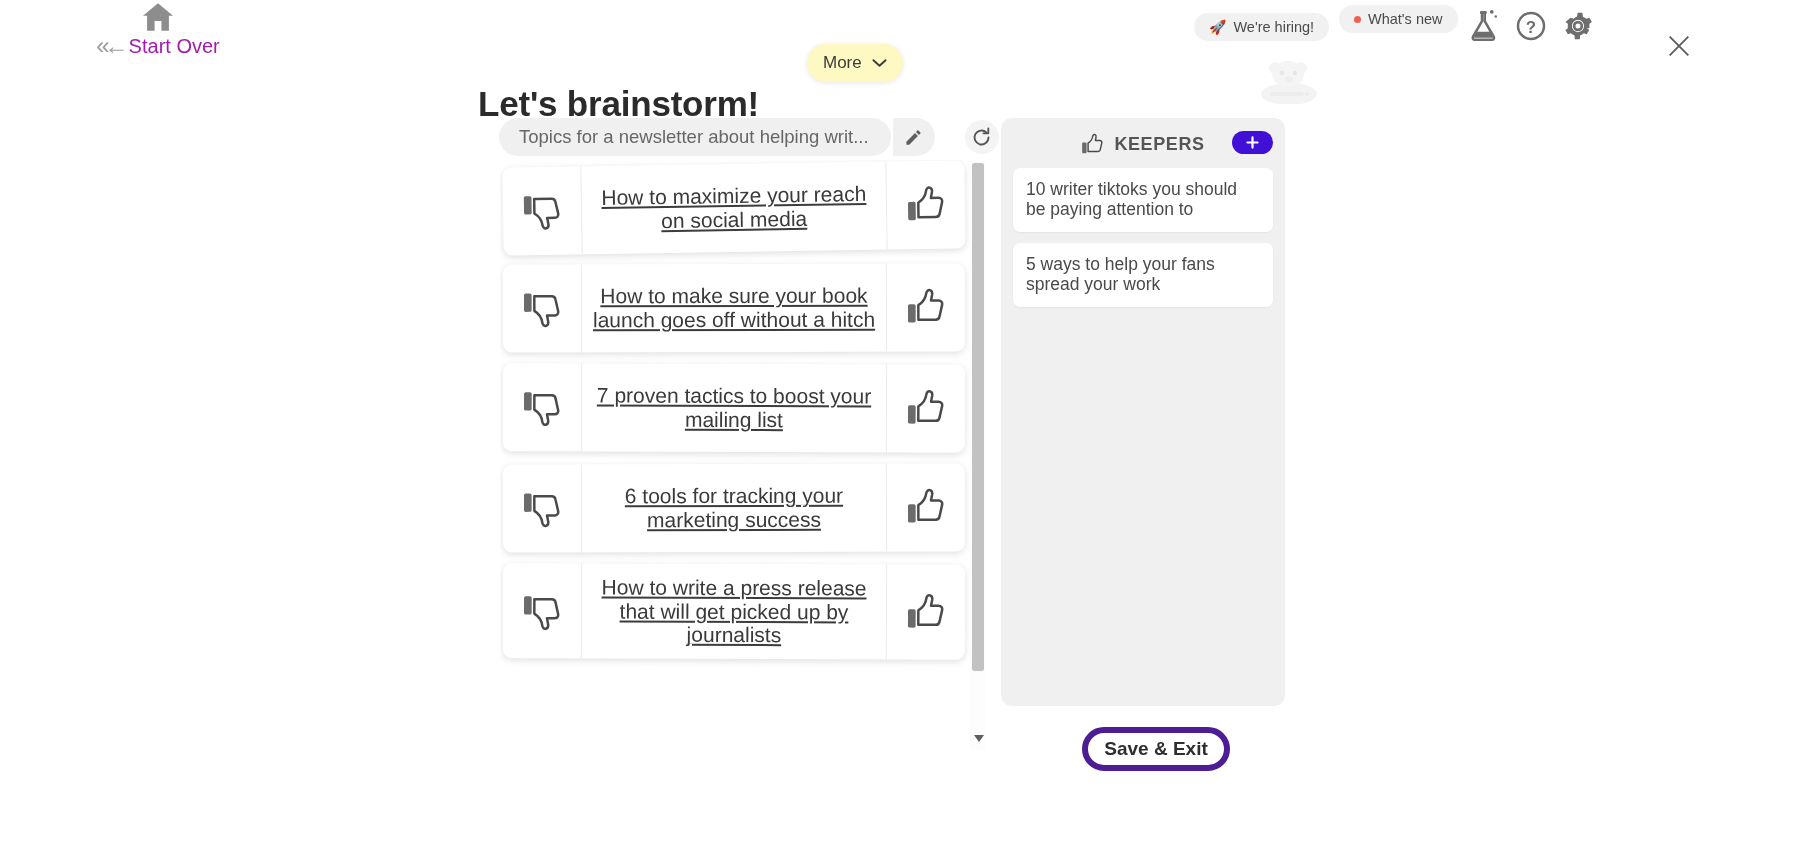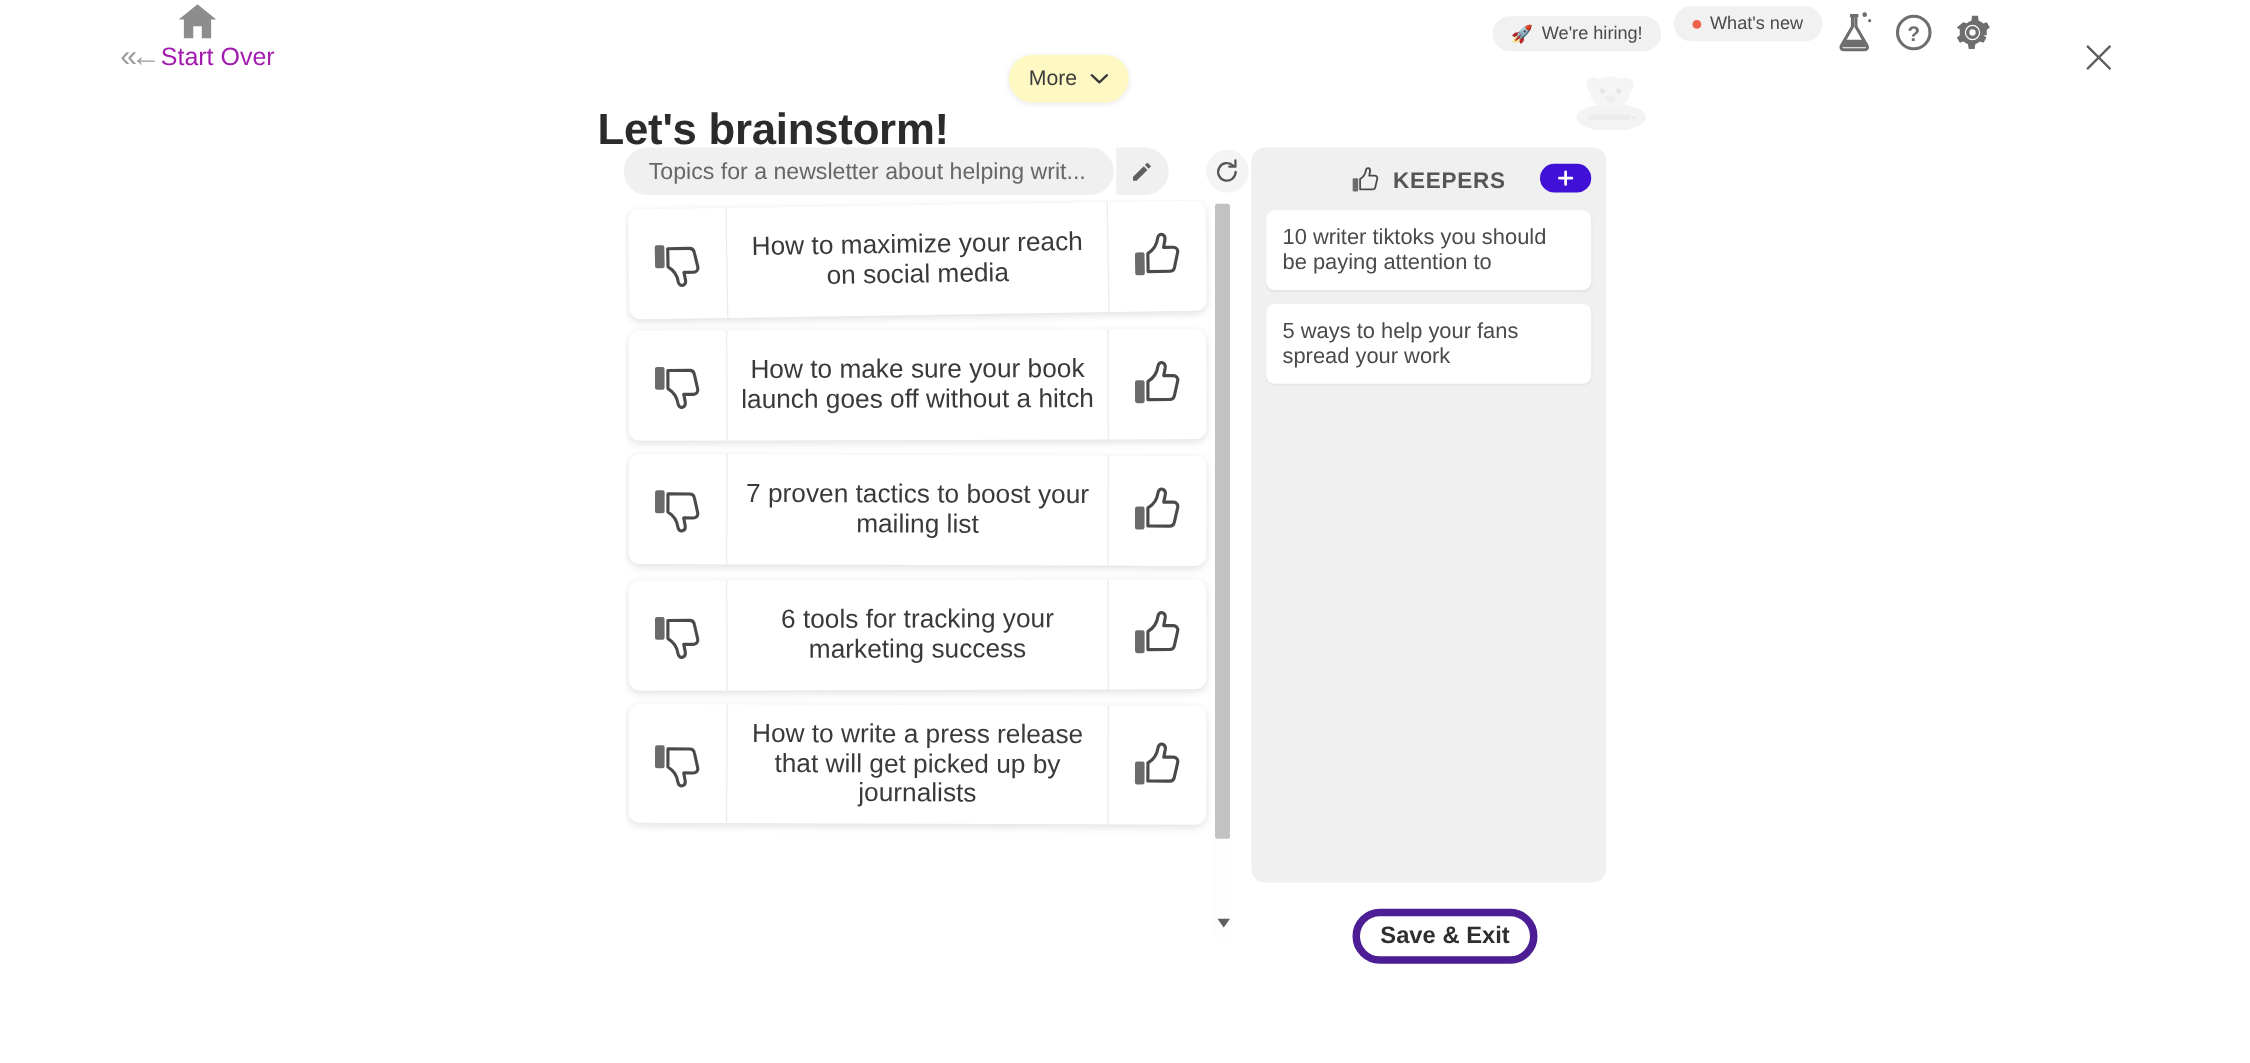--- a/index.html
+++ b/index.html
@@ -184,20 +184,21 @@
   #refresh-button svg { width: 21px; height: 21px; }
 
   
   #idea-scroll {
     position: absolute;
     left: 500px;
     top: 160px;
     width: 485px;
     height: 590px;
     overflow: hidden;
+    text-decoration: underline;
   }
   #idea-list {
     position: relative;
     width: 485px;
     padding-top: 4px;
   }
 
   .idea-card {
     position: relative;
     width: 462px;

